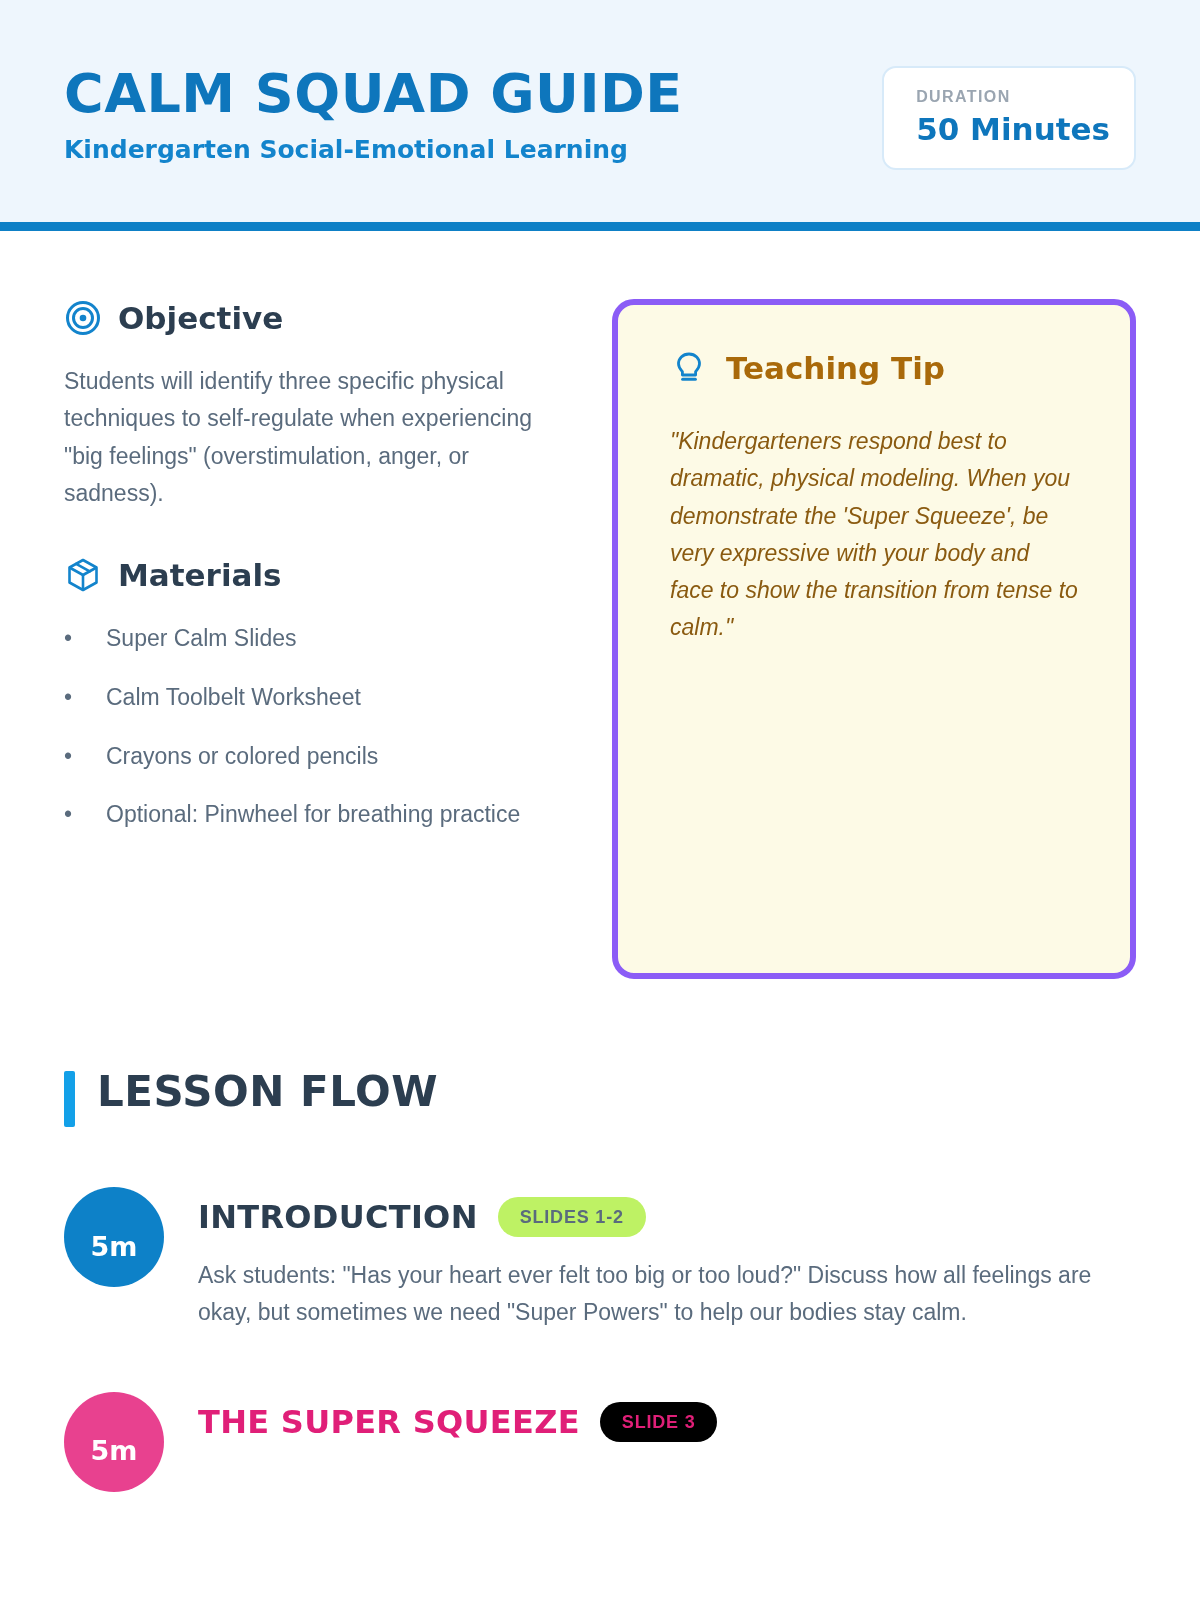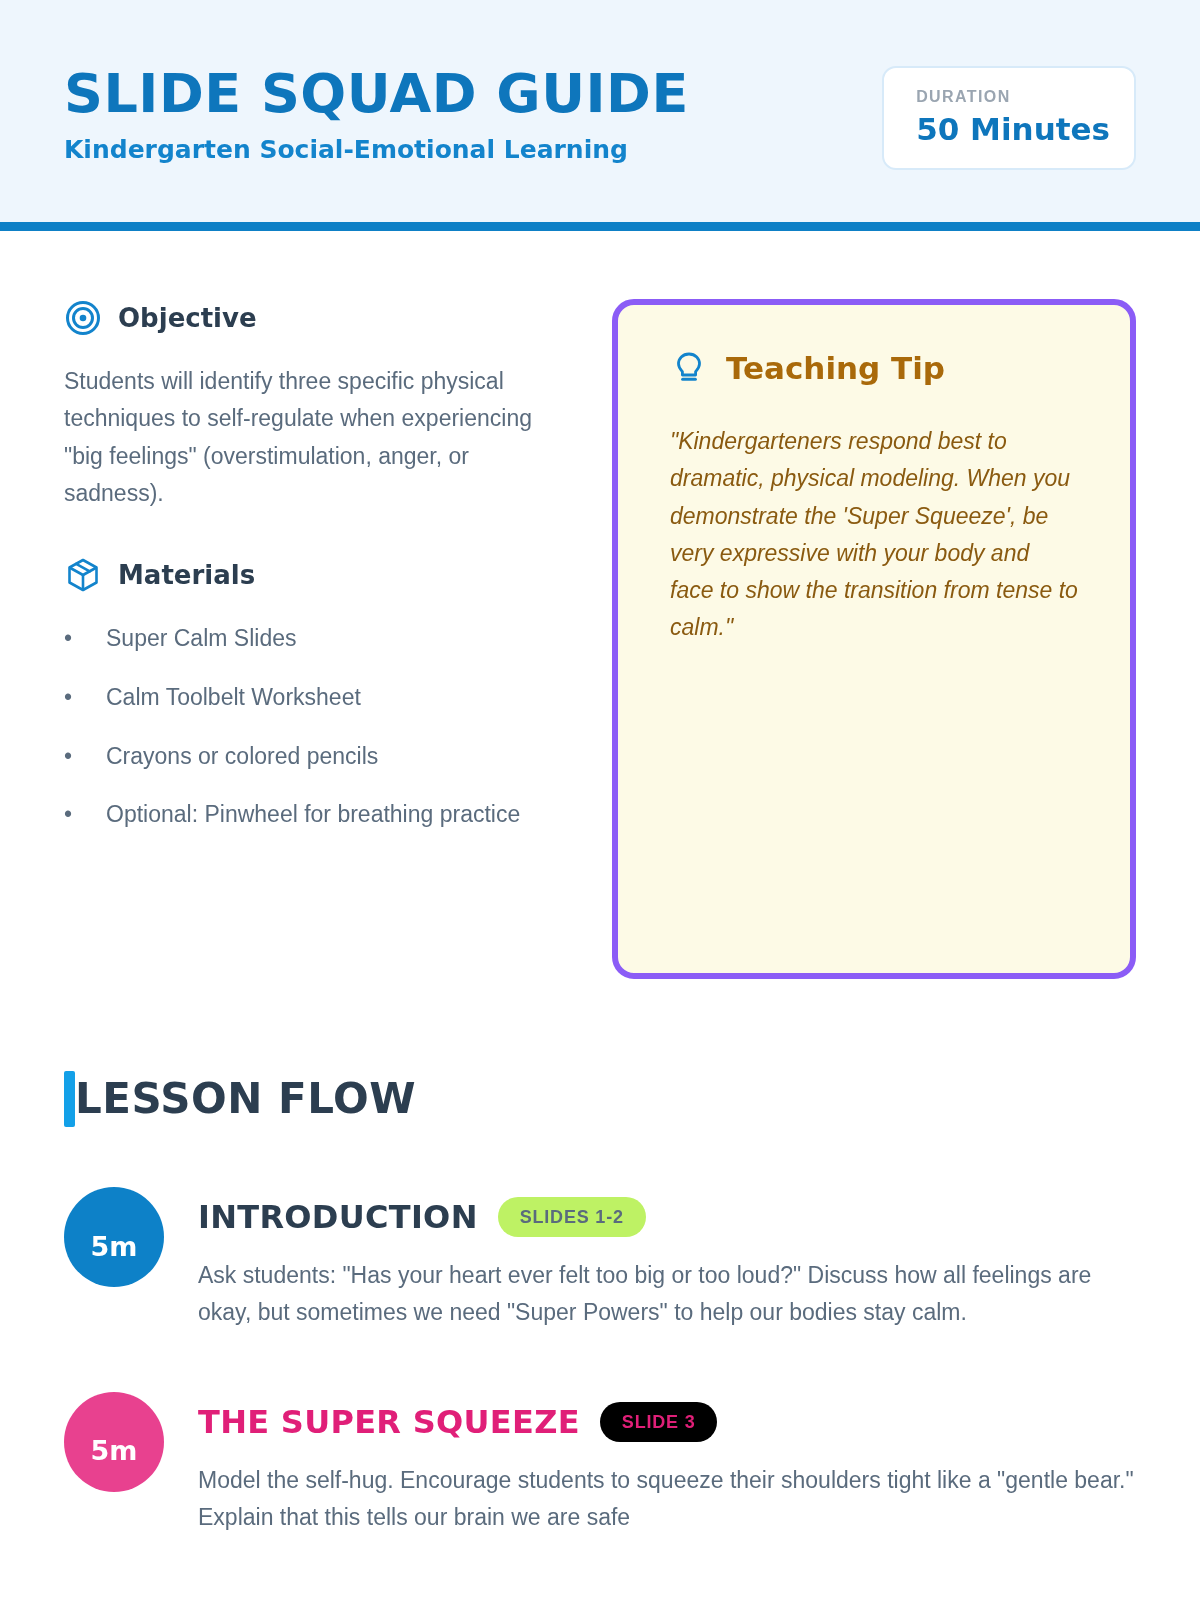--- a/index.html
+++ b/index.html
@@ -97,21 +97,21 @@
 
   
   .sec-head {
     display: flex;
     align-items: center;
     gap: 16px;
     margin-bottom: 26px;
   }
   .sec-head-title {
     font-family: "DejaVu Sans", sans-serif;
-    font-size: 26px;
+    font-size: 31px;
     font-weight: bold;
     color: #2c3e50;
     line-height: 1;
   }
   .icon-box {
     width: 38px;
     height: 38px;
     display: flex;
     align-items: center;
     justify-content: center;
@@ -174,21 +174,22 @@
     font-size: 23px;
     font-style: italic;
     color: #8a5a10;
     line-height: 1.62;
     margin: 0;
   }
 
   
   .flow-head {
     display: flex;
-    align-items: center;
+    align-items: flex-start;
+    gap: 22px;
     margin-top: 92px;
     margin-bottom: 0;
   }
   .flow-bar {
     width: 11px;
     height: 56px;
     background: #13a0e8;
     border-radius: 2px;
     flex: 0 0 11px;
   }
@@ -252,21 +253,21 @@
     color: #5a6b7d;
     line-height: 1.62;
     margin: 0;
   }
 </style>
 </head>
 <body>
 
 <div class="header">
   <div class="header-left">
-    <h1 class="main-title">SLIDE SQUAD GUIDE</h1>
+    <h1 class="main-title">CALM SQUAD GUIDE</h1>
     <div class="sub-title">Kindergarten Social-Emotional Learning</div>
   </div>
   <div class="duration-card">
     <div class="duration-label">DURATION</div>
     <div class="duration-value">50 Minutes</div>
   </div>
 </div>
 <div class="header-rule"></div>
 
 <div class="content">
@@ -342,17 +343,16 @@
     </div>
   </div>
 
   <div class="step">
     <div class="step-badge" style="background:#e8418f;">5m</div>
     <div class="step-body">
       <div class="step-title-row">
         <span class="step-title" style="color:#e01f78;">THE SUPER SQUEEZE</span>
         <span class="step-chip" style="background:#000000;color:#e01f78;">SLIDE 3</span>
       </div>
-      <p class="step-text">Model the self-hug. Encourage students to squeeze their shoulders tight like a "gentle bear." Explain that this tells our brain we are safe</p>
     </div>
   </div>
 
 </div>
 
 </body></html>

